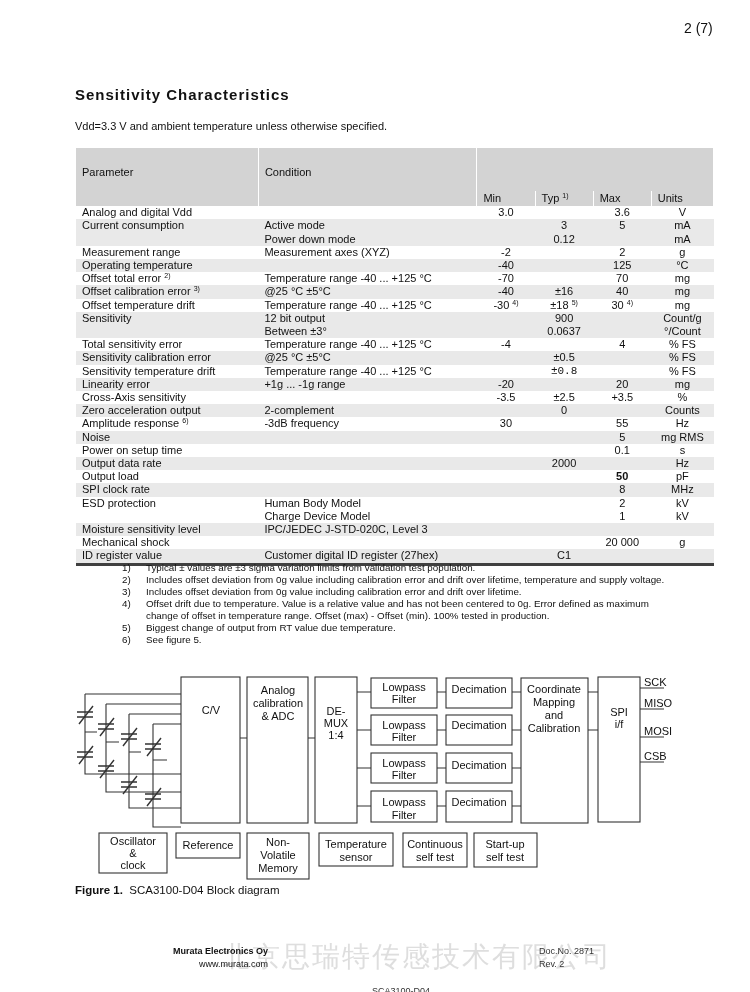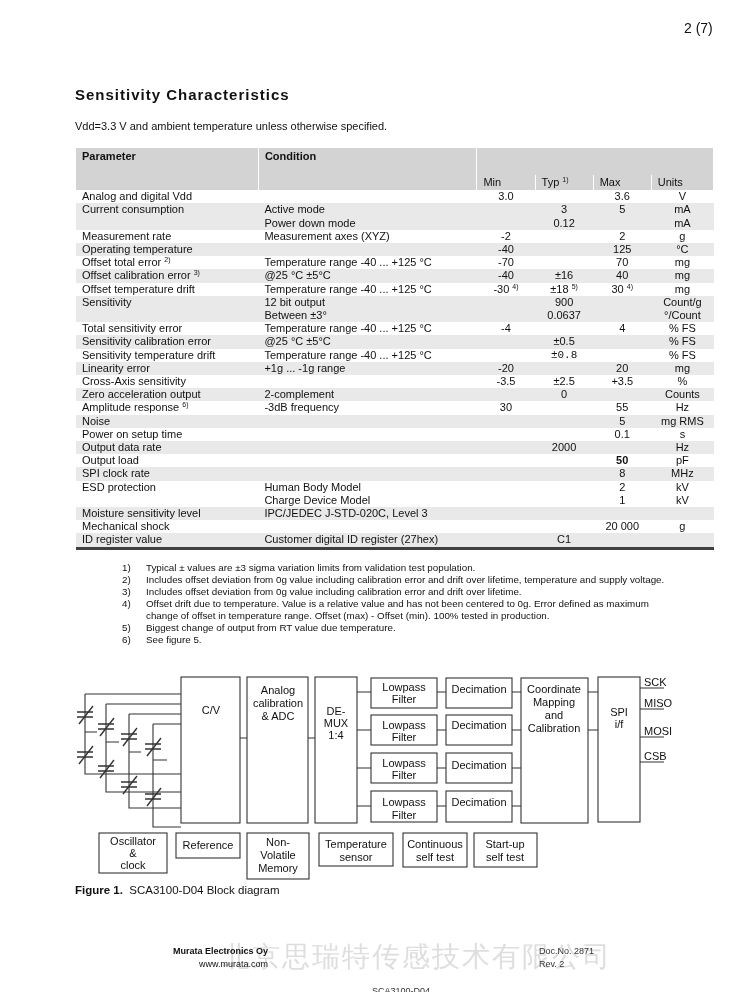--- a/index.html
+++ b/index.html
@@ -5,21 +5,21 @@
   html, body { margin: 0; padding: 0; background: #ffffff; }
   body { width: 750px; height: 992px; position: relative; overflow: hidden;
          font-family: "Liberation Sans", sans-serif; color: #111; }
   .page-num { position: absolute; top: 20px; left: 684px; font-size: 14px; }
   .title { position: absolute; top: 86px; left: 75px; font-size: 15px; font-weight: bold; letter-spacing: 1px; }
   .subtitle { position: absolute; top: 120px; left: 75px; font-size: 11px; }
   table.spec { position: absolute; top: 148px; left: 76px; width: 638px; border-collapse: collapse;
                font-size: 11px; line-height: 13.2px; }
   table.spec th { background: #d3d3d3; font-weight: normal; text-align: left; vertical-align: top;
                   padding: 1px 6px; border-right: 1px solid #fff; }
-  table.spec thead tr.h1 th { height: 24px; padding-top: 2px; font-weight: bold; }
+  table.spec thead tr.h1 th { height: 24px; padding-top: 18px; }
   table.spec thead tr.h2 th { height: 12px; }
   table.spec td { padding: 0 6px; vertical-align: top; }
   table.spec tbody tr:nth-child(even) td { background: #e9e9e9; }
   table.spec td.c { text-align: center; }
   table.spec tr.last td { border-bottom: 3px solid #404040; }
   col.p { width: 182px; } col.cond { width: 218px; } col.n { width: 58px; } col.u { width: 62px; }
   sup { font-size: 7px; vertical-align: 4px; line-height: 0; }
   .notes { position: absolute; top: 562px; left: 122px; font-size: 9.8px; line-height: 12px; width: 560px; }
   .note { display: flex; }
   .note .num { width: 24px; flex: none; }
@@ -100,21 +100,21 @@
         <td class="c">
           <div style="min-height: 13.2px;"><span>5</span></div>
           <div style="min-height: 13.2px;"><span></span></div>
         </td>
         <td class="c">
           <div style="min-height: 13.2px;"><span>mA</span></div>
           <div style="min-height: 13.2px;"><span>mA</span></div>
         </td>
       </tr>
       <tr>
-        <td><span>Measurement rate</span></td>
+        <td><span>Measurement range</span></td>
         <td>
           <div style="min-height: 13.2px;"><span>Measurement axes (XYZ)</span></div>
         </td>
         <td class="c">
           <div style="min-height: 13.2px;"><span>-2</span></div>
         </td>
         <td class="c">
           <div style="min-height: 13.2px;"><span></span></div>
         </td>
         <td class="c">

